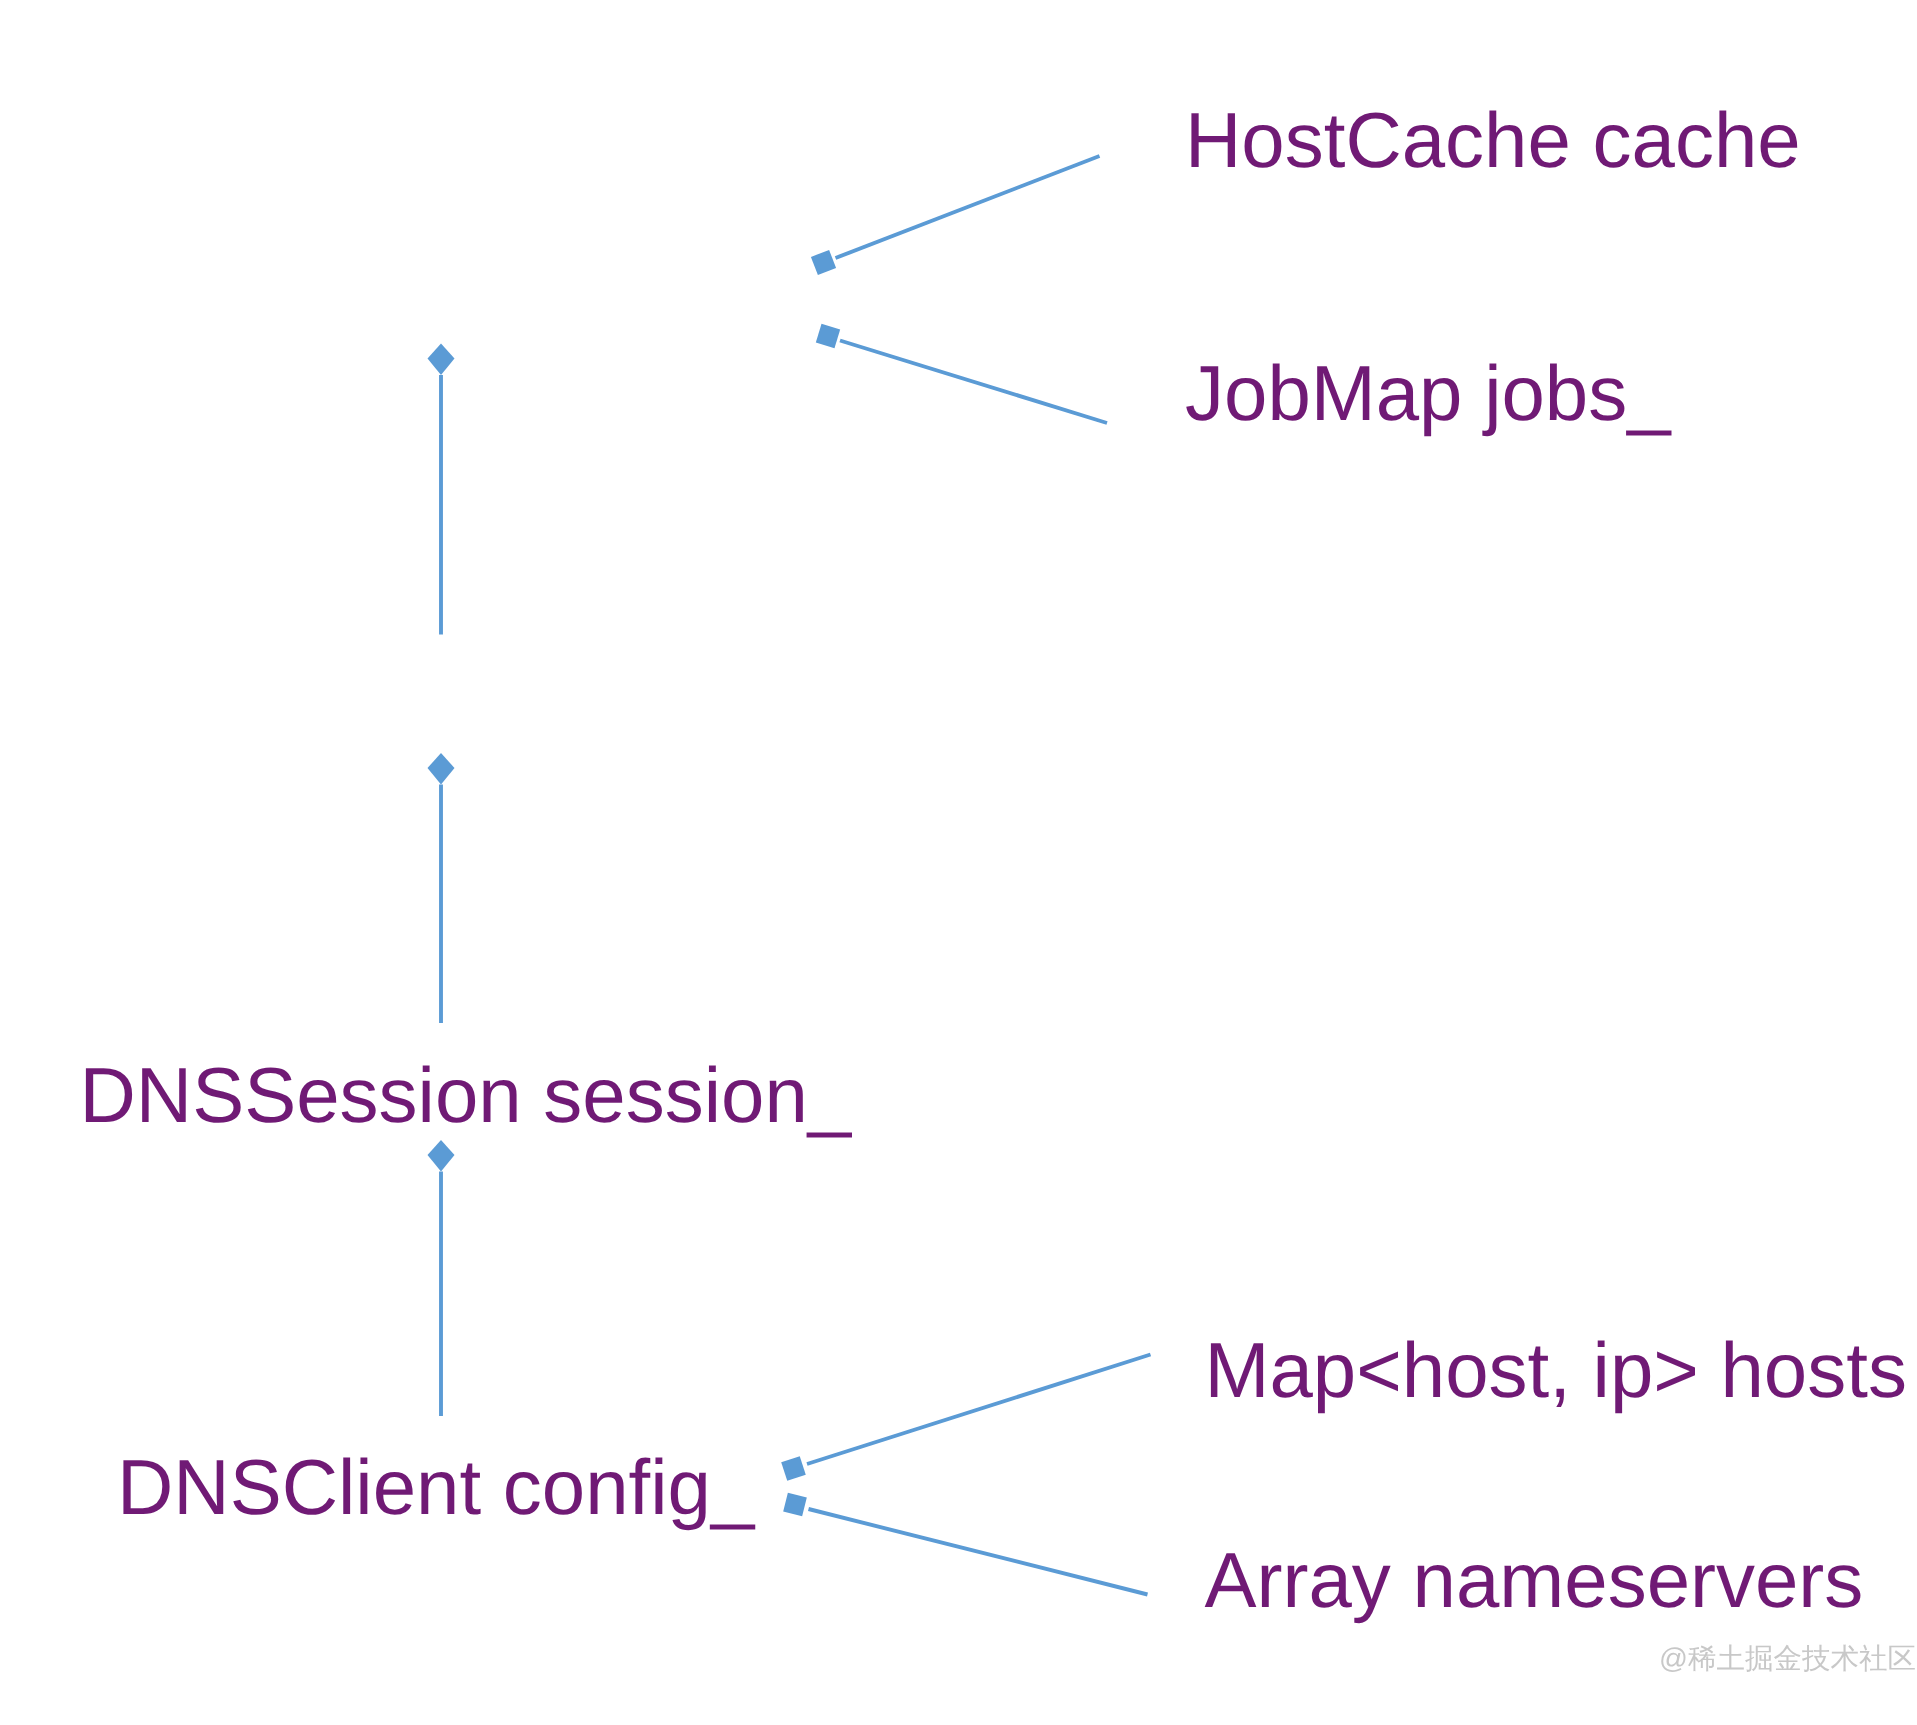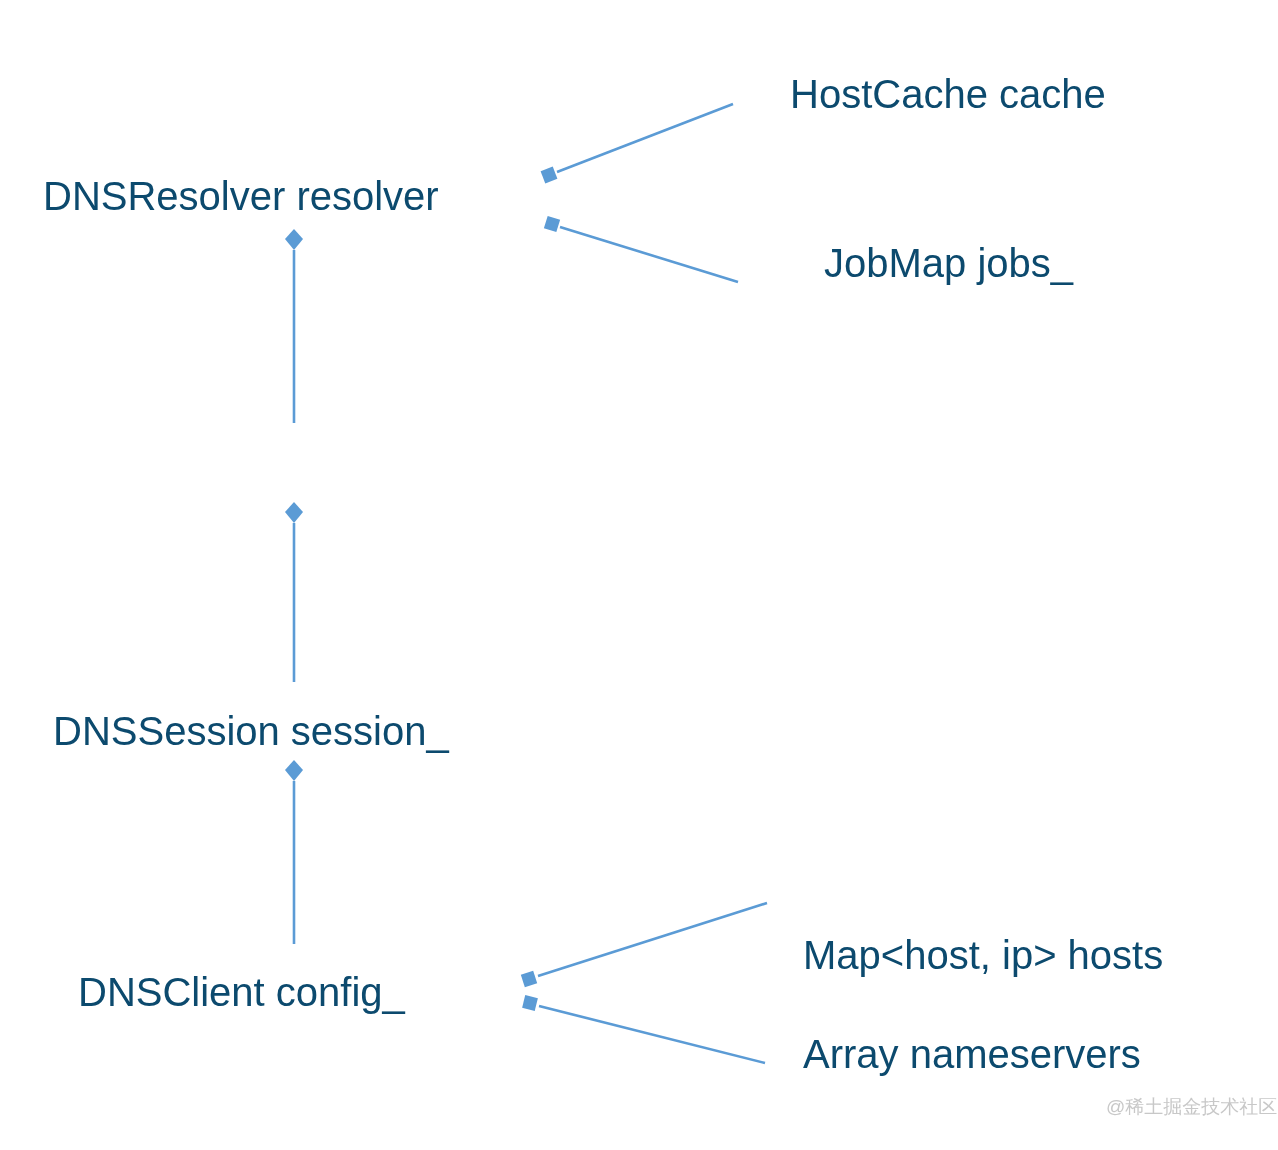--- a/index.html
+++ b/index.html
@@ -24,32 +24,32 @@
   .connector-layer line {
     stroke: #5b9bd5;
     stroke-width: 2.6;
   }
   .connector-layer path, .connector-layer rect {
     fill: #5b9bd5;
     stroke: none;
   }
   .node {
     position: absolute;
-    font-size: 40px;
+    font-size: 52px;
     line-height: 48px;
-    color: #0c4a6e;
+    color: #701a75;
     white-space: nowrap;
   }
   .node-resolver    { left: 43px;  top: 172px; }
   .node-hostcache   { left: 790px; top: 70px;  }
-  .node-jobmap      { left: 824px; top: 239px; }
+  .node-jobmap      { left: 790px; top: 239px; }
   .node-client      { left: 104px; top: 450px; }
   .node-session     { left: 53px;  top: 707px; }
   .node-config      { left: 78px;  top: 968px; }
-  .node-hostsmap    { left: 803px; top: 890px; margin-top: 41px; }
+  .node-hostsmap    { left: 803px; top: 890px; }
   .node-nameservers { left: 803px; top: 1030px; }
   .watermark {
     position: absolute;
     left: 1106px;
     top: 1096px;
     font-size: 19px;
     line-height: 22px;
     color: #c8c8c8;
     white-space: nowrap;
   }
@@ -91,21 +91,20 @@
       <line x1="538" y1="976" x2="767" y2="903"></line>
     </g>
 
     <g>
       <rect x="-6.5" y="-6.5" width="13" height="13" transform="translate(530,1003) rotate(14)"></rect>
       <line x1="539" y1="1006" x2="765" y2="1063"></line>
     </g>
 
   </svg>
 
-  <div class="node node-resolver">DNSResolver resolver</div>
 
   <div class="node node-hostcache">HostCache cache</div>
 
   <div class="node node-jobmap">JobMap jobs_</div>
 
 
   <div class="node node-session">DNSSession session_</div>
 
   <div class="node node-config">DNSClient config_</div>
 

